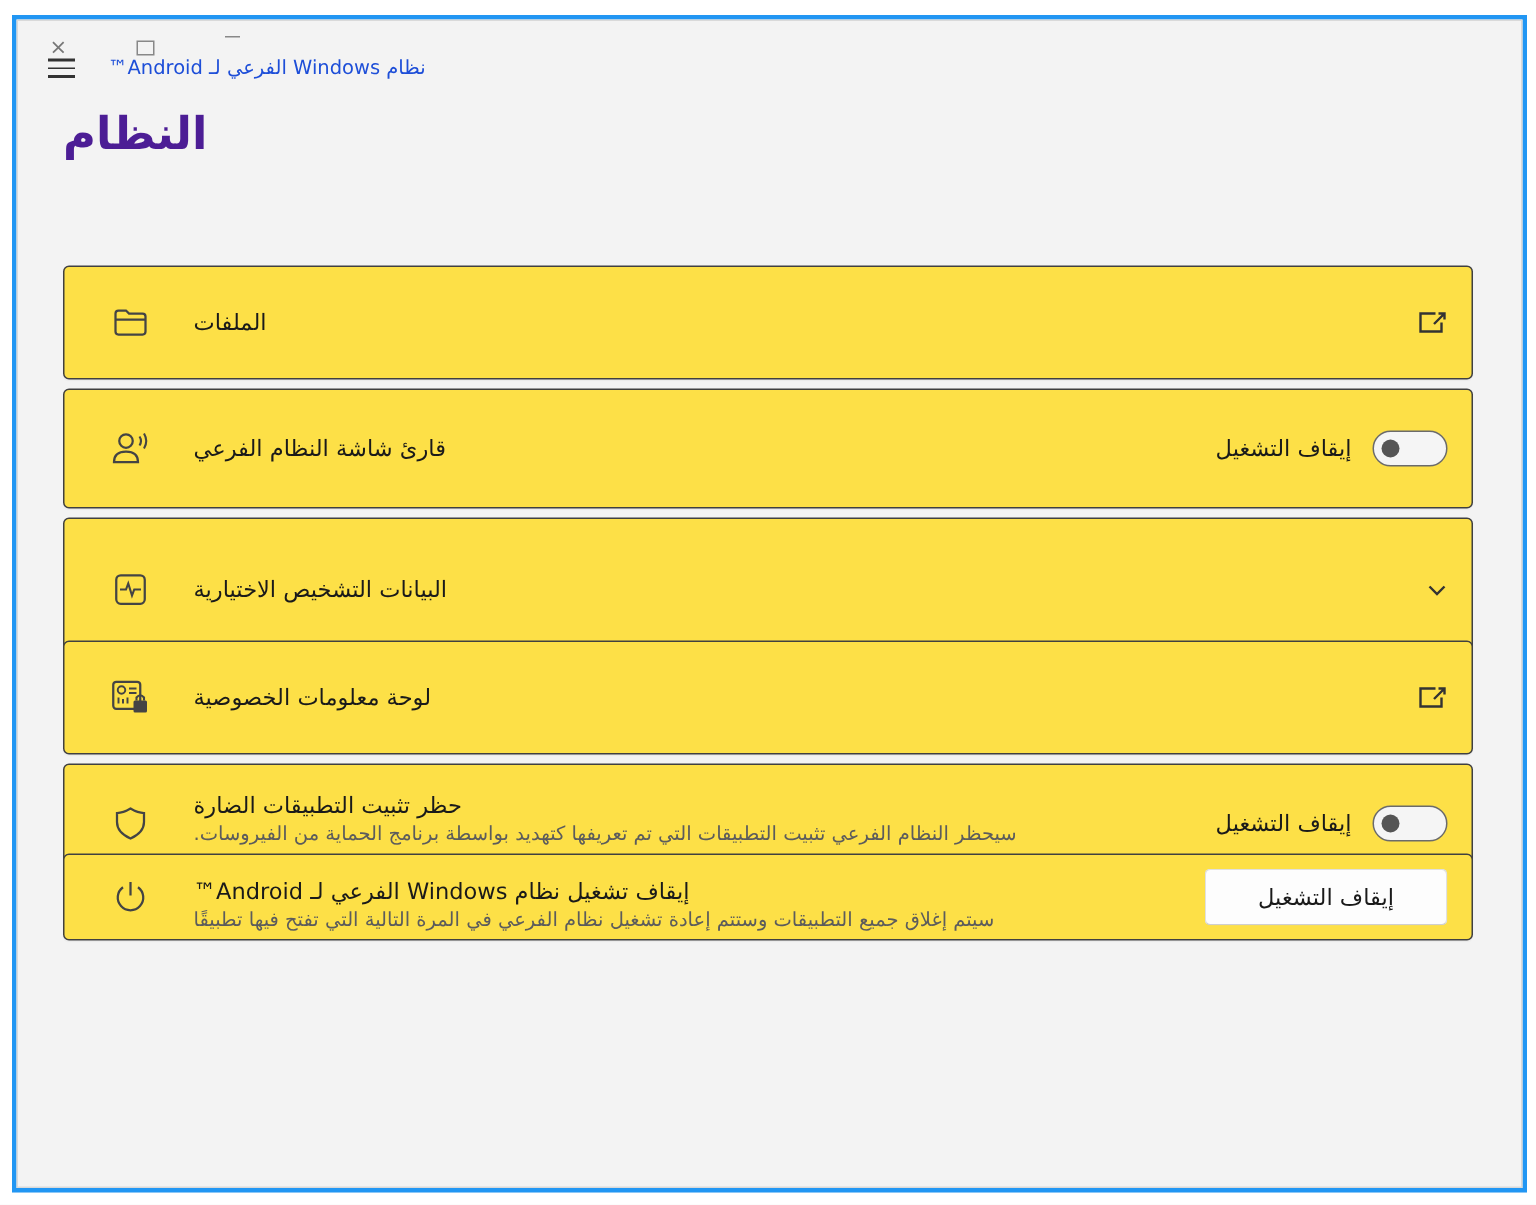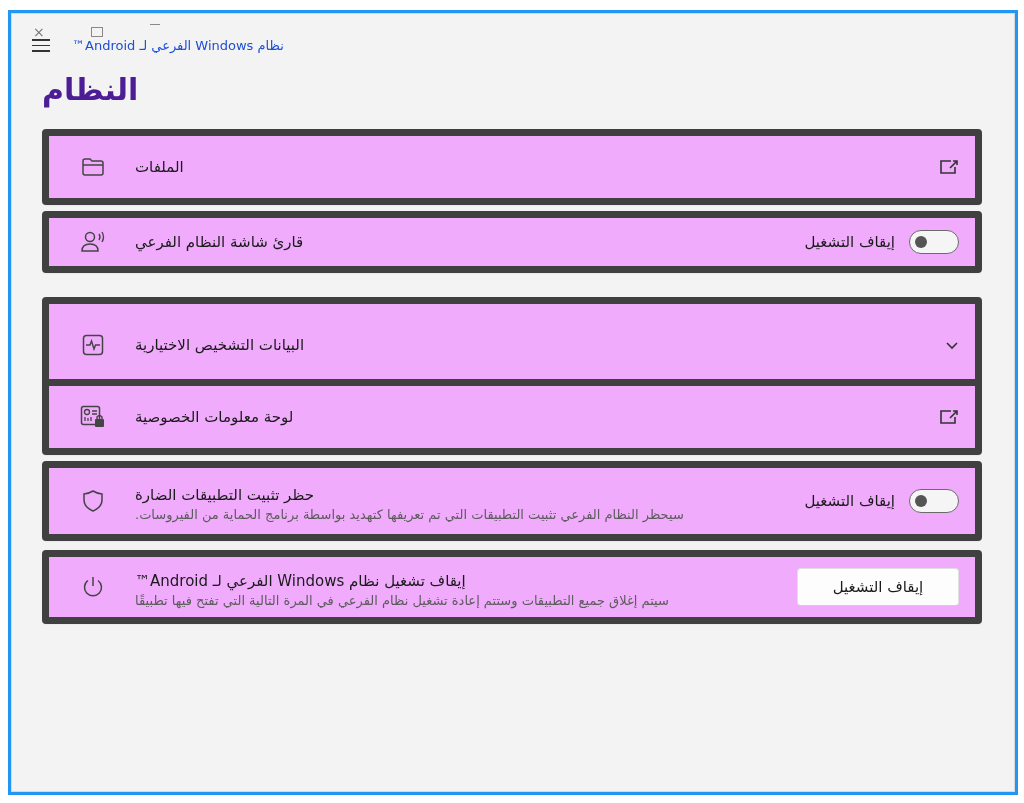--- a/index.html
+++ b/index.html
@@ -29,22 +29,23 @@
     }
 
     .page-title {
       position: absolute; left: 30px; top: 58px; font-size: 30px; font-weight: bold; color: #4c1d95;
       direction: rtl;
     }
 
     
     .card {
       position: absolute; left: 30px; width: 940px;
-      background: #f0abfc; border: 7px solid #404040; border-radius: 4px;
+      background: #fde047; border: 1px solid #404040; border-radius: 4px;
       box-shadow: 0 1px 1px rgba(0,0,0,0.04);
+      margin-top: 48px;
     }
     .card .icon {
       position: absolute; left: 30px; top: 50%; transform: translateY(-50%);
       width: 28px; height: 28px; display: flex; align-items: center; justify-content: center;
     }
     .card .label {
       position: absolute; left: 86px; top: 50%; transform: translateY(-50%);
       font-size: 15px; color: #1a1a1a; direction: rtl; white-space: nowrap;
     }
     .card .label.two-line { transform: none; }
@@ -101,21 +102,21 @@
       </div>
       <div class="label">الملفات</div>
       <div class="right-ctl">
         <svg class="ext-icon" viewBox="0 0 20 16">
             <path d="M12 2 H2 V14 H16 V8" fill="none" stroke="#333" stroke-width="1.6"></path>
             <path d="M11 9 L18 2 M14 2 H18 V6" fill="none" stroke="#333" stroke-width="1.6"></path>
           </svg>
       </div>
     </div>
 
-    <div class="card" style="top:197px;height:62px;">
+    <div class="card" style="top:197px;height:80px;">
       <div class="icon">
         <svg width="26" height="24" viewBox="0 0 26 24">
             <circle cx="10" cy="7" r="4.5" fill="none" stroke="#444" stroke-width="1.5"></circle>
             <path d="M2 21 Q2 14 10 14 Q18 14 18 21 Z" fill="none" stroke="#444" stroke-width="1.5"></path>
             <path d="M19 4 Q21 7 19 10 M22 2 Q25 7 22 12" fill="none" stroke="#444" stroke-width="1.4"></path>
           </svg>
       </div>
       <div class="label">قارئ شاشة النظام الفرعي</div>
       <div class="right-ctl">
         <span class="toggle-label">إيقاف التشغيل</span>
@@ -170,21 +171,21 @@
         <span class="desc">سيحظر النظام الفرعي تثبيت التطبيقات التي تم تعريفها كتهديد بواسطة برنامج الحماية من الفيروسات.</span>
       </div>
       <div class="right-ctl">
         <span class="toggle-label">إيقاف التشغيل</span>
         <div class="toggle">
             <div class="knob"></div>
           </div>
       </div>
     </div>
 
-    <div class="card" style="top:536px;height:74px;">
+    <div class="card" style="top:507px;height:58px;">
       <div class="icon">
         <svg width="24" height="24" viewBox="0 0 24 24">
             <path d="M7 5.5 A8.5 8.5 0 1 0 17 5.5" fill="none" stroke="#444" stroke-width="1.5"></path>
             <path d="M12 2 V11" stroke="#444" stroke-width="1.5"></path>
           </svg>
       </div>
       <div class="label two-line" style="top:15px;">
         <span class="title">إيقاف تشغيل نظام Windows الفرعي لـ Android™</span>
         <span class="desc">سيتم إغلاق جميع التطبيقات وستتم إعادة تشغيل نظام الفرعي في المرة التالية التي تفتح فيها تطبيقًا</span>
       </div>

